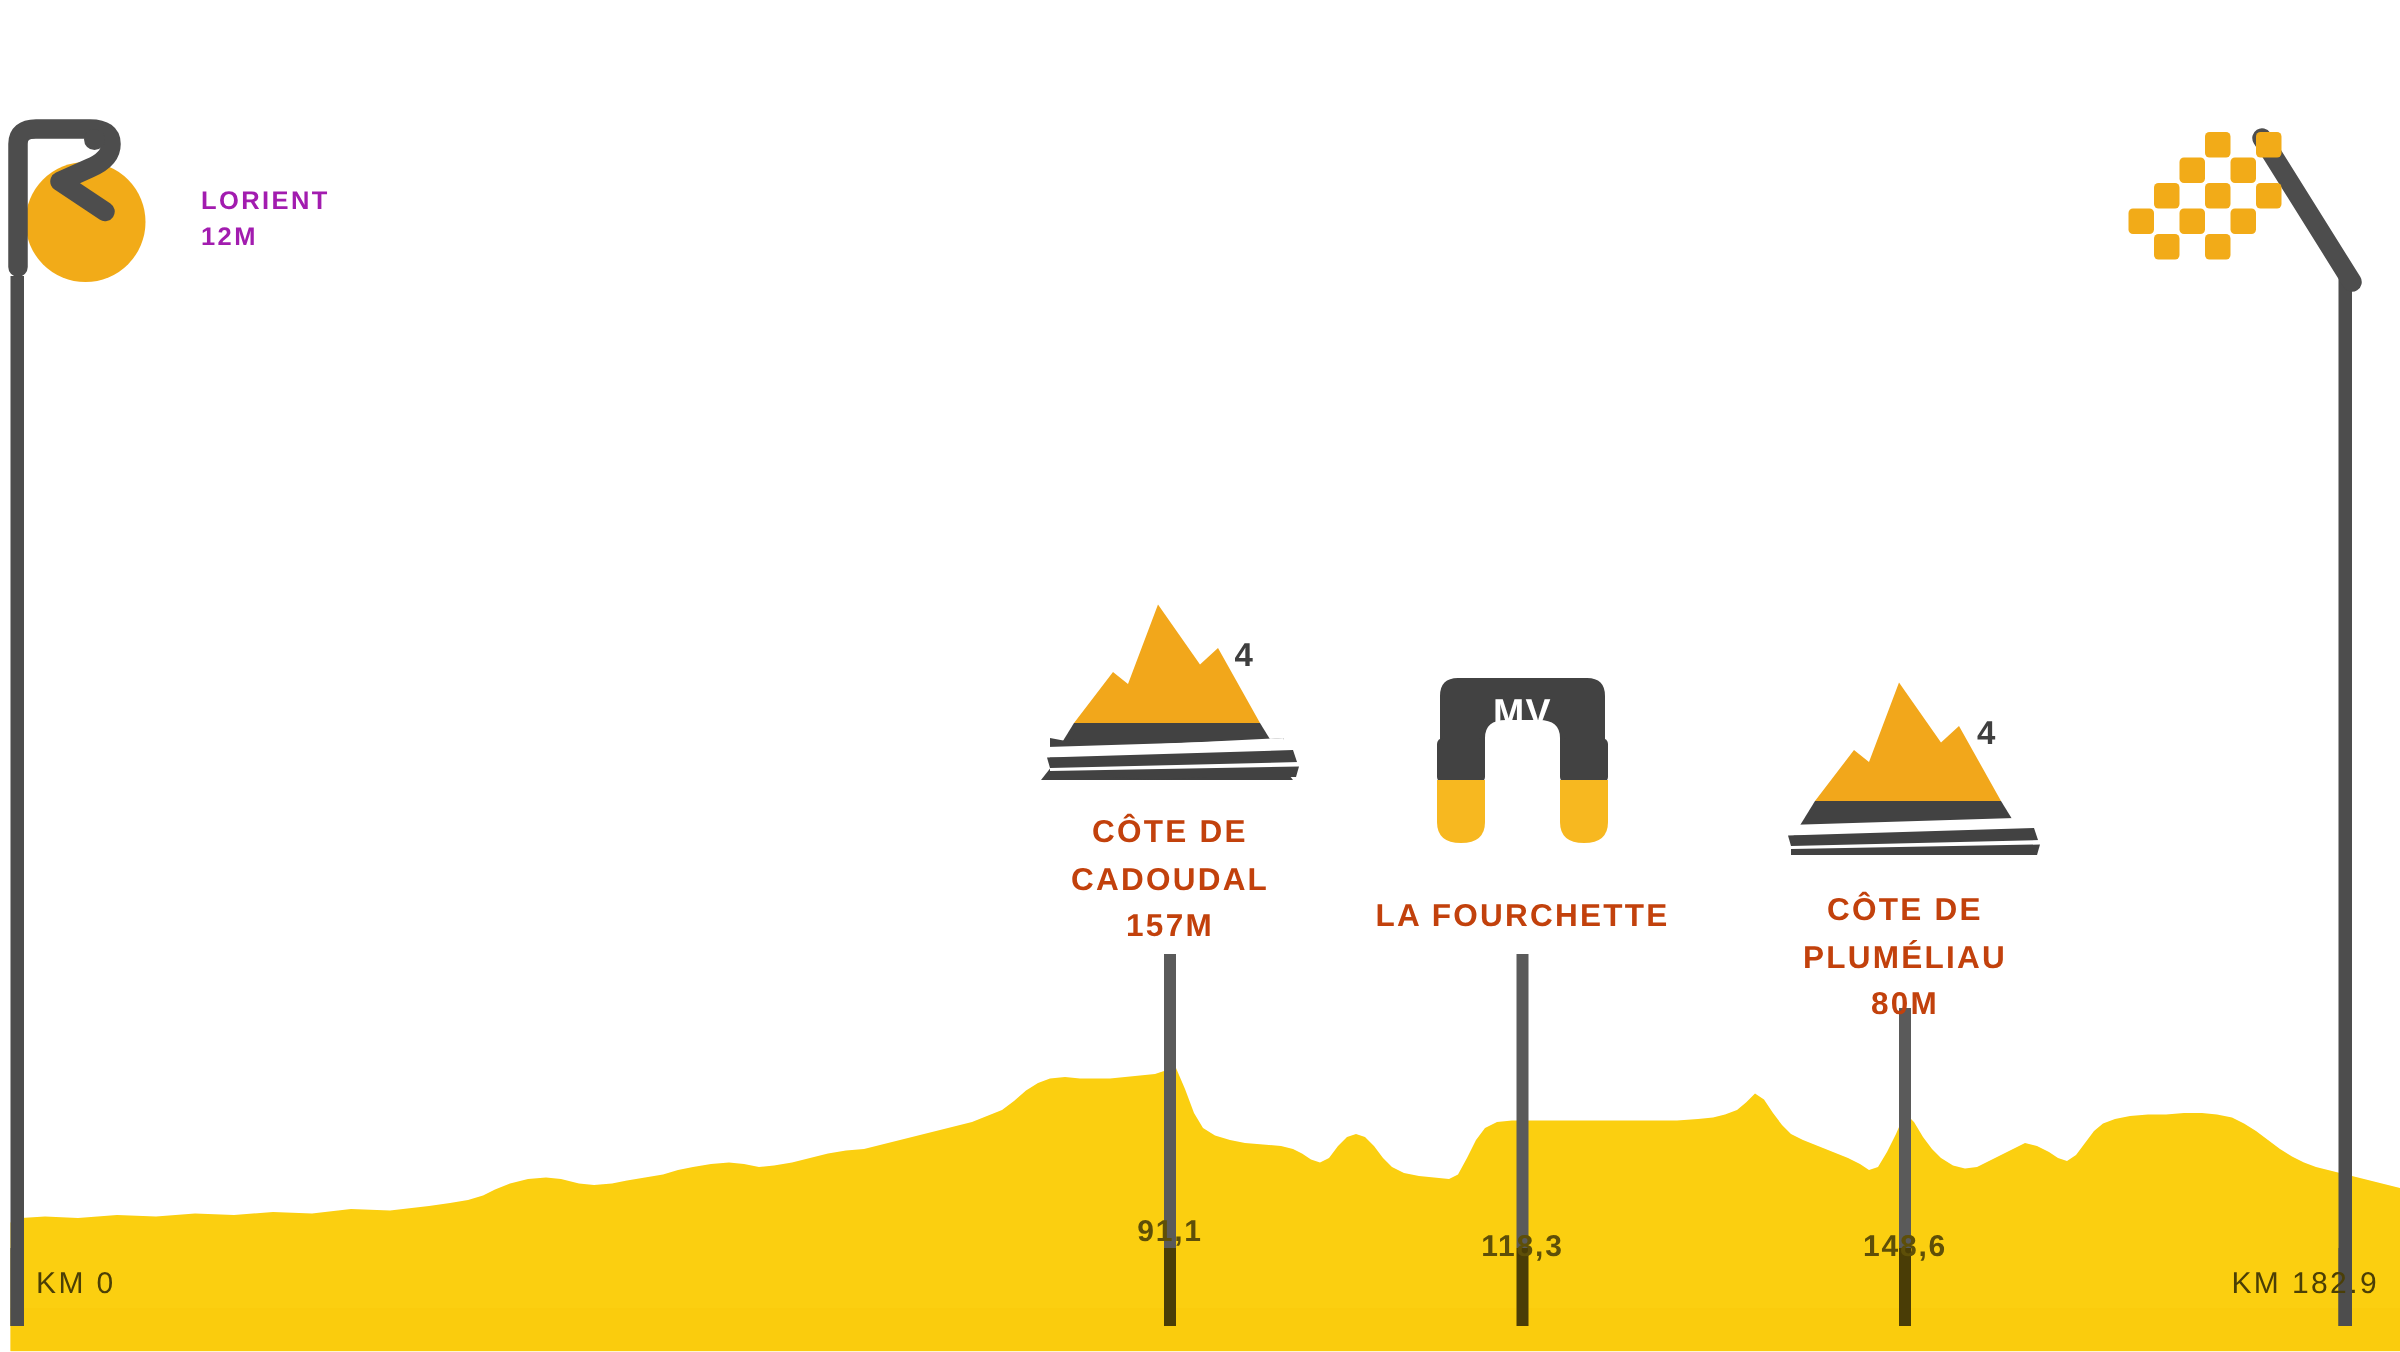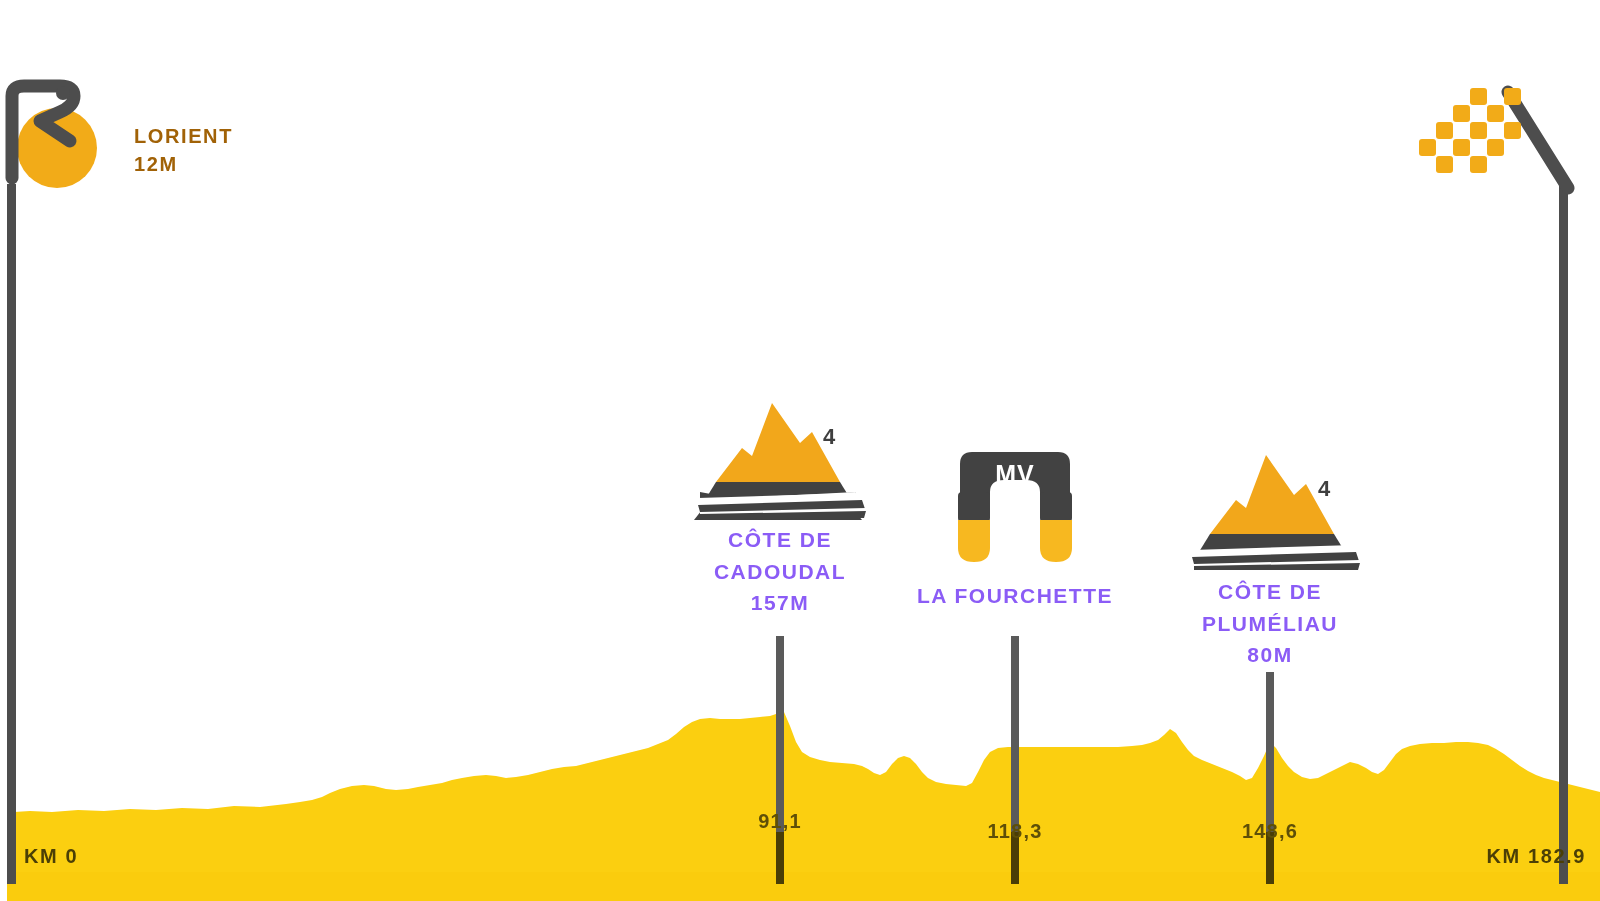--- a/index.html
+++ b/index.html
@@ -23,60 +23,61 @@
     left: 0;
     top: 0;
     width: 1600px;
     height: 901px;
   }
 
   
   .town-label {
     position: absolute;
     font-weight: bold;
-    font-size: 20px;
+    font-size: 17px;
     letter-spacing: 1.6px;
-    color: #a16207;
+    color: #a21caf;
     line-height: 1.42;
     white-space: nowrap;
   }
   .town-label.start { left: 134px; top: 122px; text-align: left; }
   .town-label.finish { right: 174px; top: 122px; text-align: right; }
 
   .poi-label {
     position: absolute;
     font-weight: bold;
     font-size: 21px;
     letter-spacing: 1.5px;
-    color: #8b5cf6;
+    color: #c2410c;
     line-height: 1.5;
     text-align: center;
     white-space: nowrap;
     transform: translateX(-50%);
+    margin-top: 15px;
   }
 
   .poi-cat {
     position: absolute;
     font-weight: bold;
     font-size: 22px;
     color: #3f3f3f;
   }
 
   .km-tick-label {
     position: absolute;
     font-weight: bold;
     font-size: 20px;
     letter-spacing: 1.2px;
     color: #5e4f08;
     transform: translateX(-50%);
     white-space: nowrap;
   }
   .km-end-label {
     position: absolute;
-    font-weight: bold;
+    font-weight: normal;
     font-size: 20px;
     letter-spacing: 1.6px;
     color: #4b3f06;
     white-space: nowrap;
   }
   .km-end-label.left  { left: 24px;  bottom: 33px; }
   .km-end-label.right { right: 14px; bottom: 33px; text-align: right; }
 </style>
 </head>
 <body>

